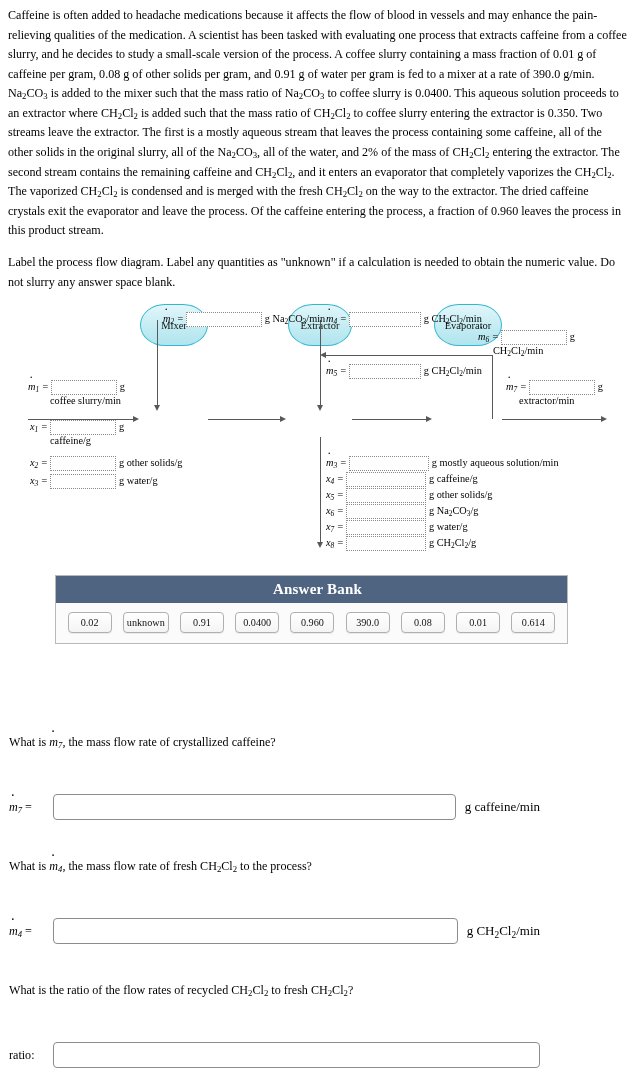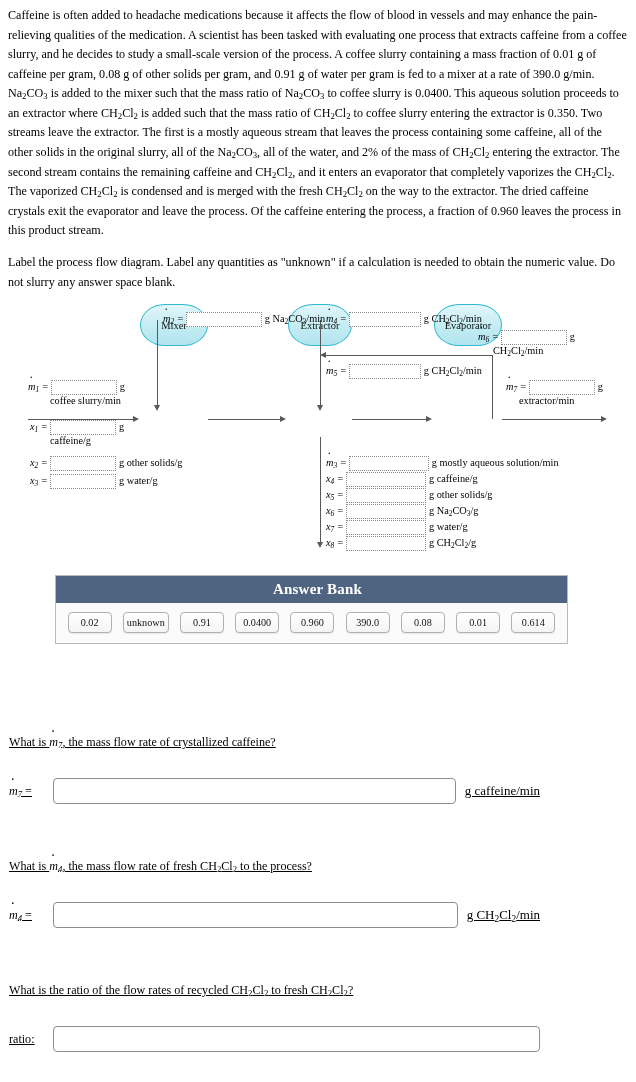--- a/index.html
+++ b/index.html
@@ -104,26 +104,26 @@
     background: linear-gradient(180deg,#ffffff 0%,#f4f4f4 100%);
     padding: 4px 3px;
     font-size: 10.2px;
     text-align: center;
     min-width: 44px;
     color: #111;
     box-shadow: 0 1px 1px rgba(0,0,0,.07);
   }
 
   
-  .qwrap { position: absolute; left: 0; width: 540px; text-decoration: underline; }
+  .qwrap { position: absolute; left: 0; width: 540px; }
   .qtext { font-size: 12.1px; padding-left: 9px; }
   .ansrow {
     display: flex; align-items: center;
     padding-left: 9px;
-    margin-top: 28px;
+    margin-top: 44px;
   }
   .anslabel {
     font-size: 12.1px;
     width: 44px;
     flex: 0 0 auto;
   }
   .ansbox {
     border: 1px solid #8d8d8d;
     border-radius: 4px;
     background: #fff;

